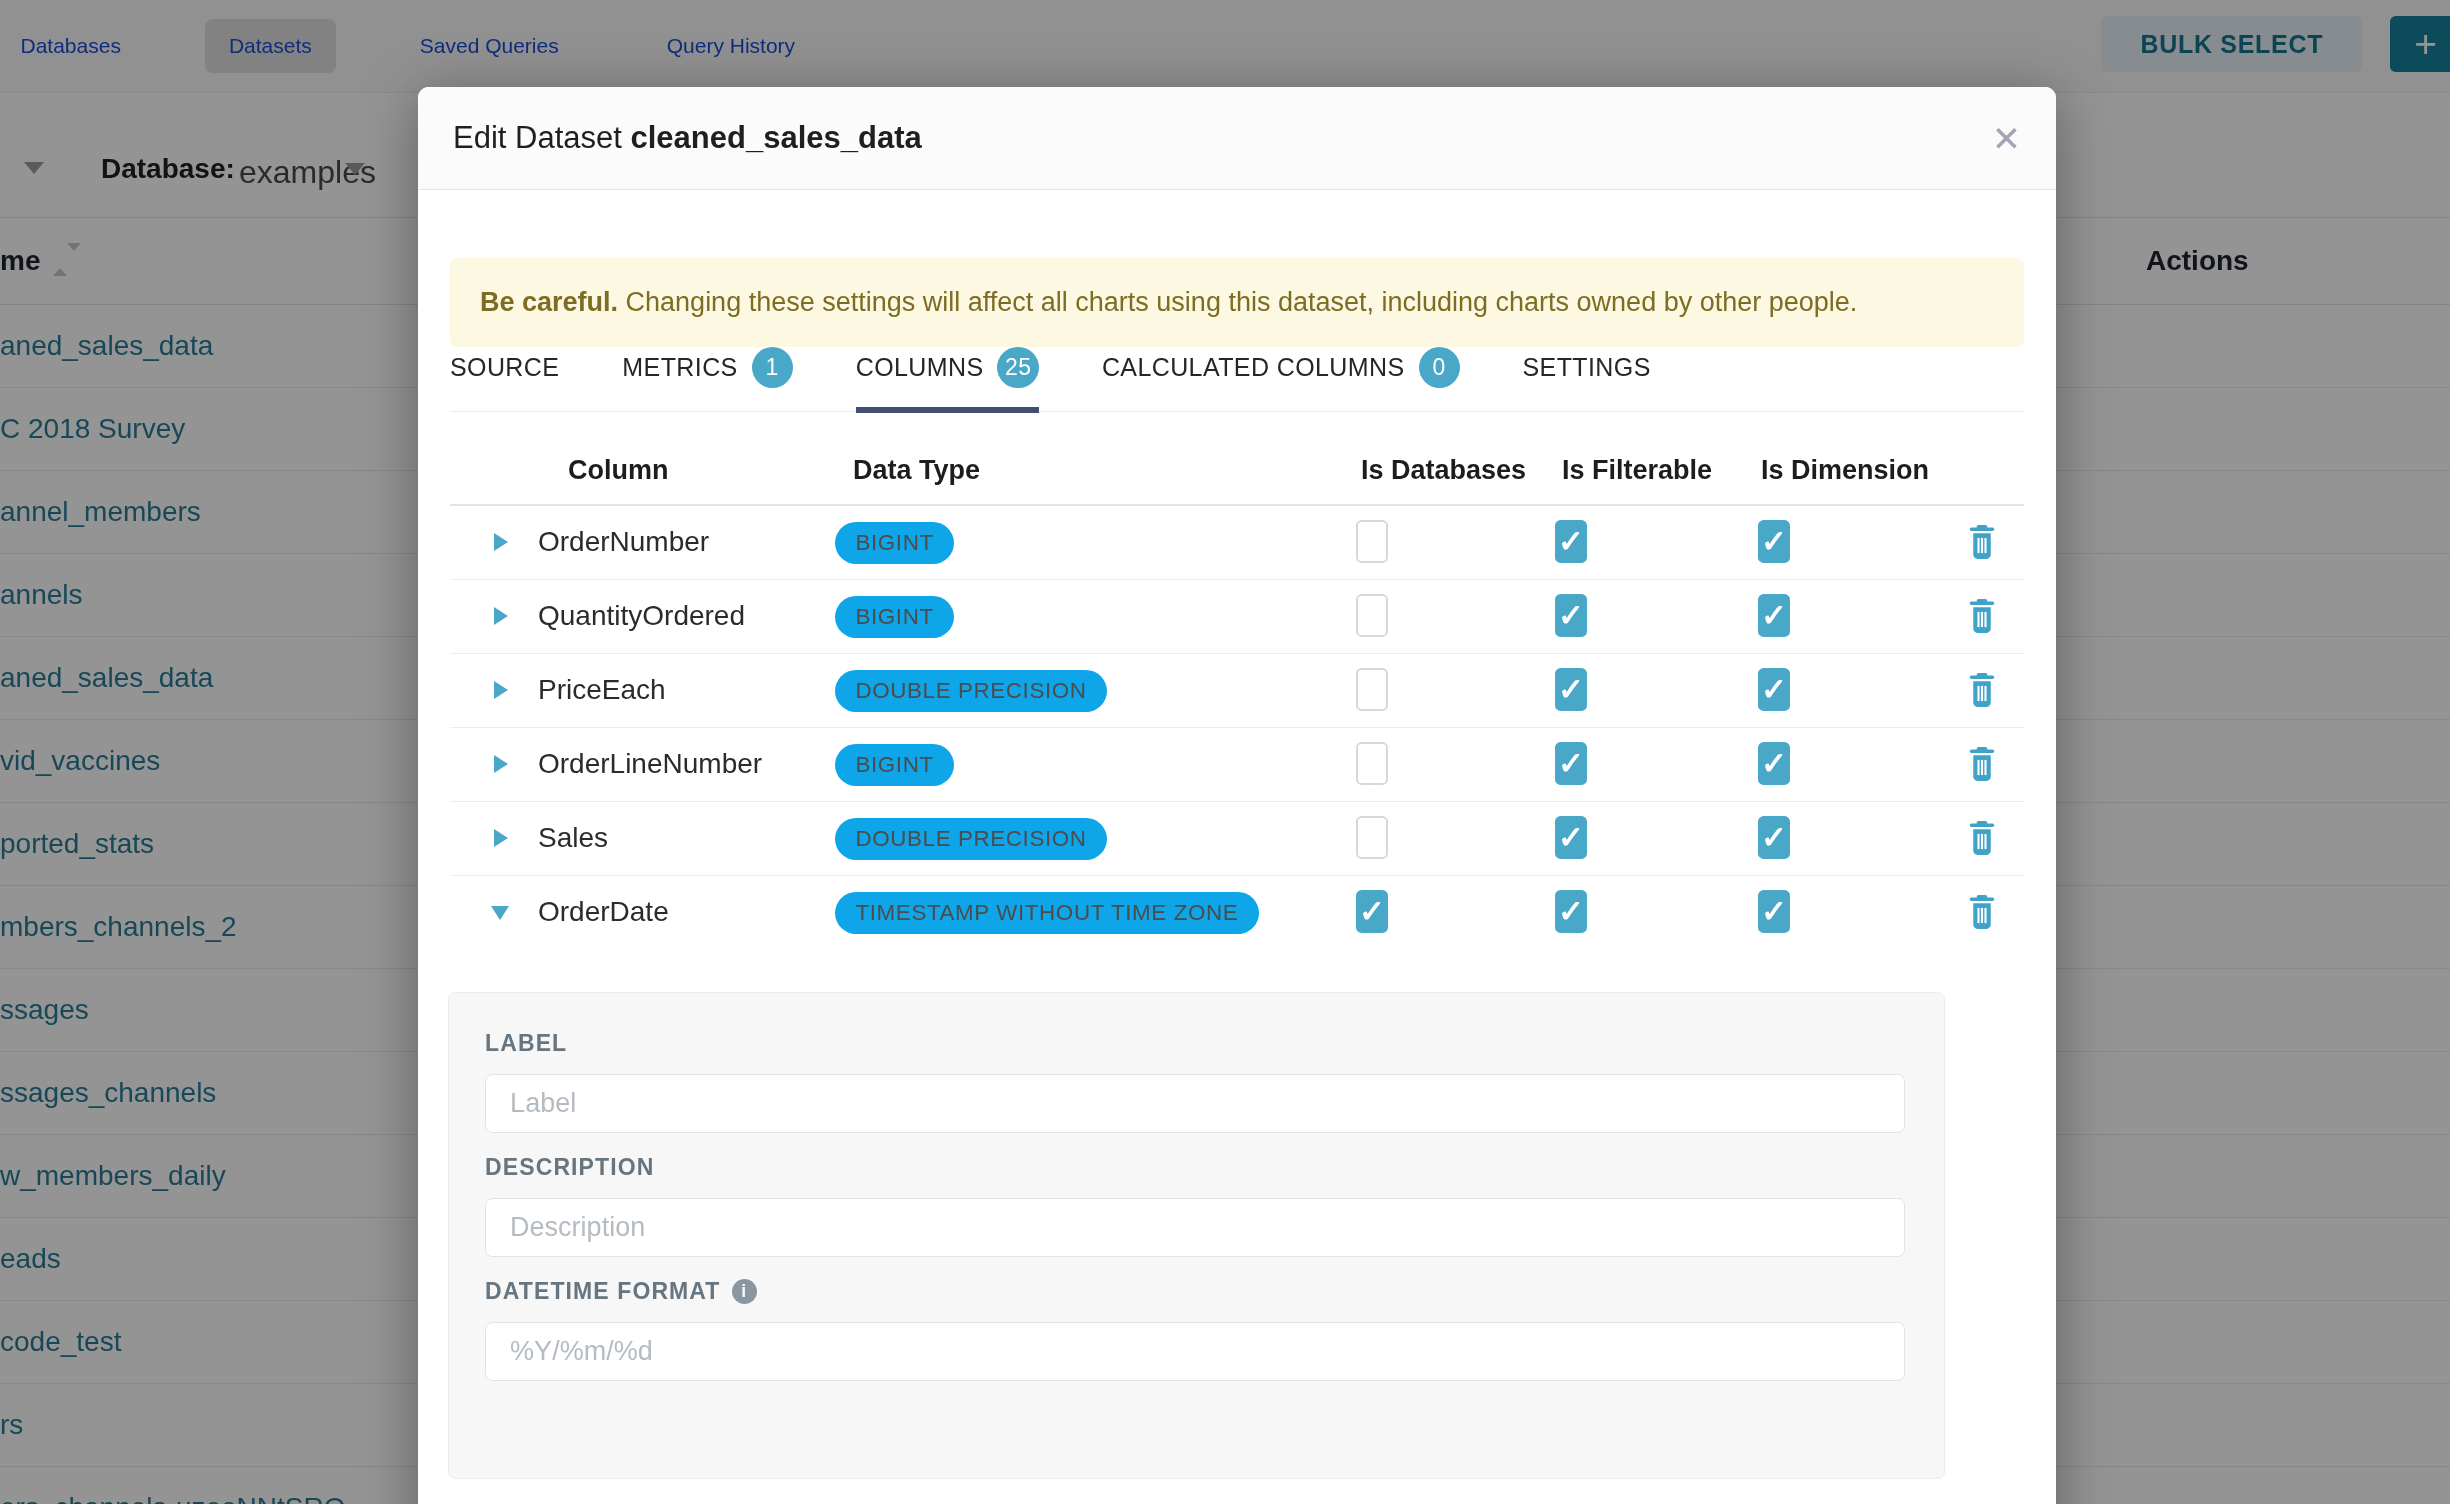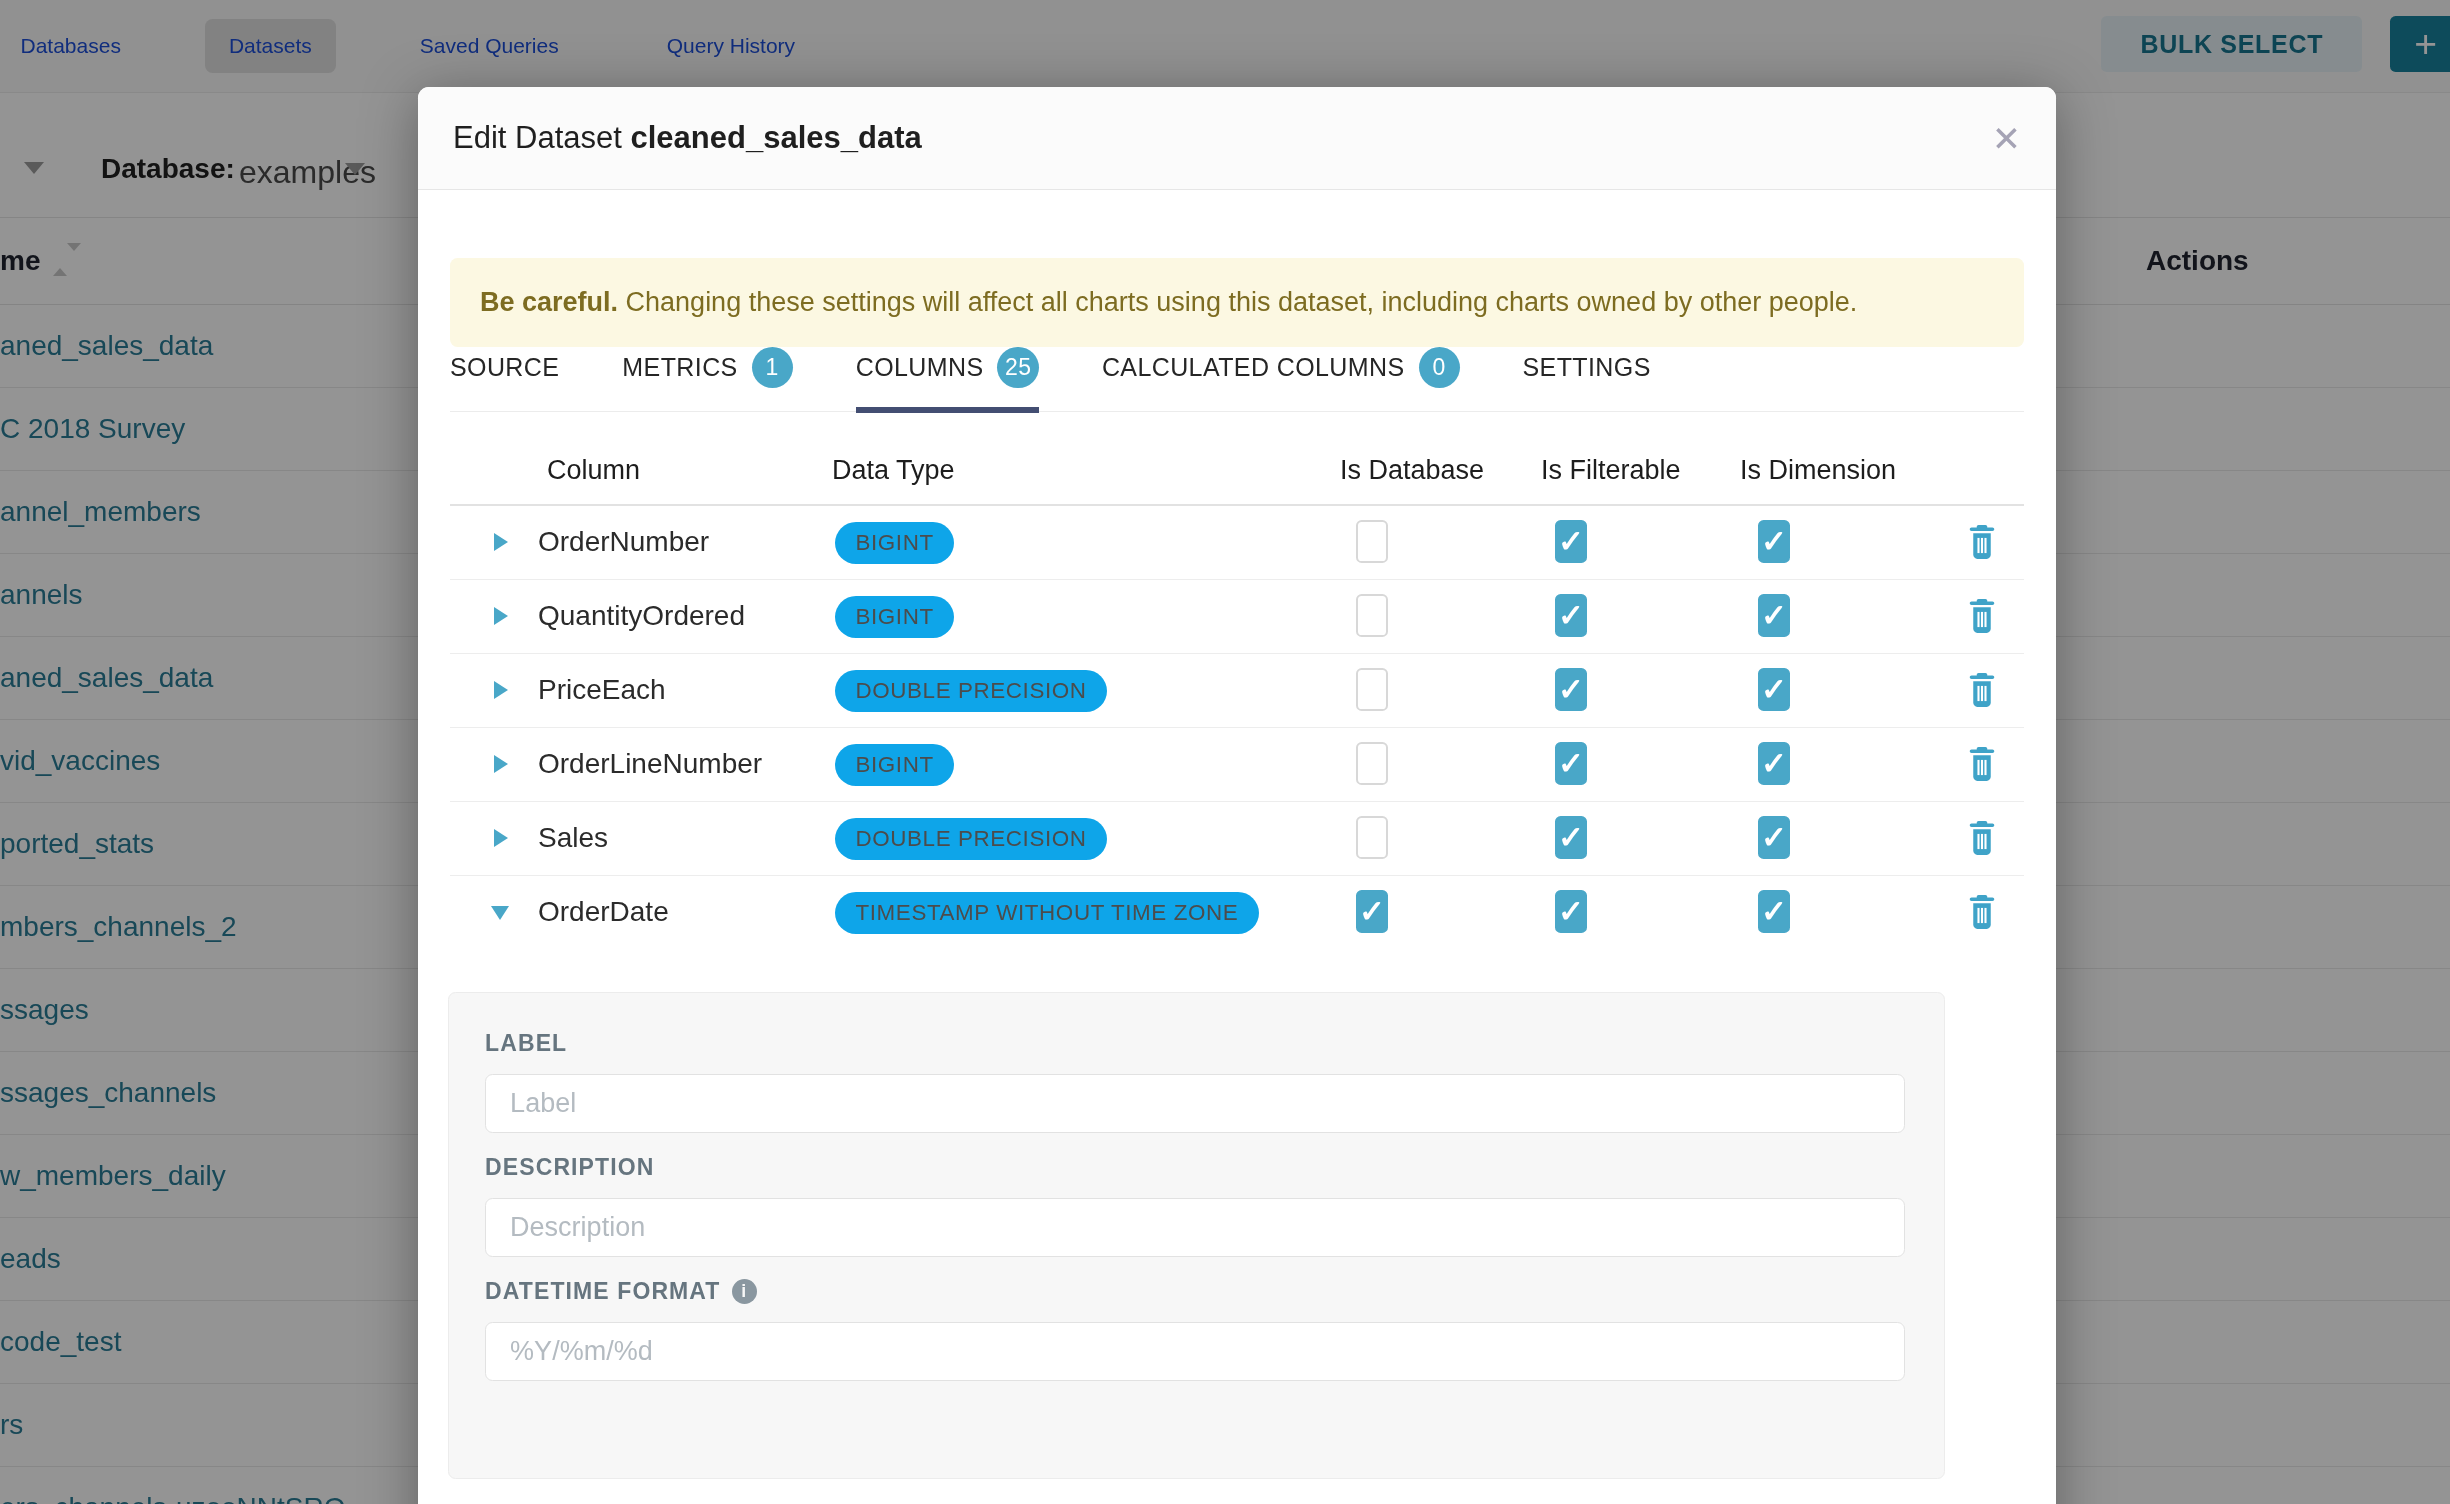--- a/index.html
+++ b/index.html
@@ -62,21 +62,21 @@
 
   .tabs { display:flex; gap:63px; border-bottom:1.9px solid #ececec;text-align:center; }
   .tab { display:flex; align-items:center; gap:14px; font-size:25px; letter-spacing:0.4px;
          color:#262626; padding-bottom:18.6px; border-bottom:6.5px solid transparent; margin-bottom:-1.9px; }
   .tab.active { border-bottom-color:#434e72; }
   .tab-badge { min-width:41px; height:41px; border-radius:20.5px; background:#49a7c8; color:#fff;
                font-size:23px; display:flex; align-items:center; justify-content:center; padding:0 7.5px; }
 
   .cols-table { margin-top:34px; }
   .cols-head { position:relative; height:60px; border-bottom:2.8px solid #e2e2e2; }
-  .cols-head span { position:absolute; top:9.3px; font-size:27px; font-weight:400; color:#1d1d1d; white-space:nowrap; }
+  .cols-head span { position:absolute; top:9.3px; font-size:27px; font-weight:700; color:#1d1d1d; white-space:nowrap;margin-left:21px; }
   .h-column { left:97px; } .h-type { left:382px; }
   .h-temporal { left:890px; } .h-filterable { left:1091px; } .h-dimension { left:1290px; }
 
   .col-row { position:relative; height:74px; border-bottom:0.9px solid #ededed; }
   .col-row:last-child { border-bottom:none; }
   .caret { position:absolute; left:44px; top:27px; width:0; height:0;
            border-top:9.3px solid transparent; border-bottom:9.3px solid transparent;
            border-left:14px solid #49a7c8; }
   .col-row.expanded .caret { border-left:9.3px solid transparent; border-right:9.3px solid transparent;
            border-top:14px solid #49a7c8; border-bottom:none; top:30px; left:41px; }
@@ -225,21 +225,21 @@
         <div class="tab">
           <span>SETTINGS</span>
 
         </div>
       </div>
 
       <div class="cols-table">
         <div class="cols-head">
           <span class="h-column">Column</span>
           <span class="h-type">Data Type</span>
-          <span class="h-temporal">Is Database</span>
+          <span class="h-temporal">Is Databases</span>
           <span class="h-filterable">Is Filterable</span>
           <span class="h-dimension">Is Dimension</span>
         </div>
 
         <div class="col-row">
           <span class="caret"></span>
           <span class="col-name">OrderNumber</span>
           <span class="col-type">BIGINT</span>
           <span class="checkbox cb-temporal"></span>
           <span class="checkbox cb-filterable checked"></span>

